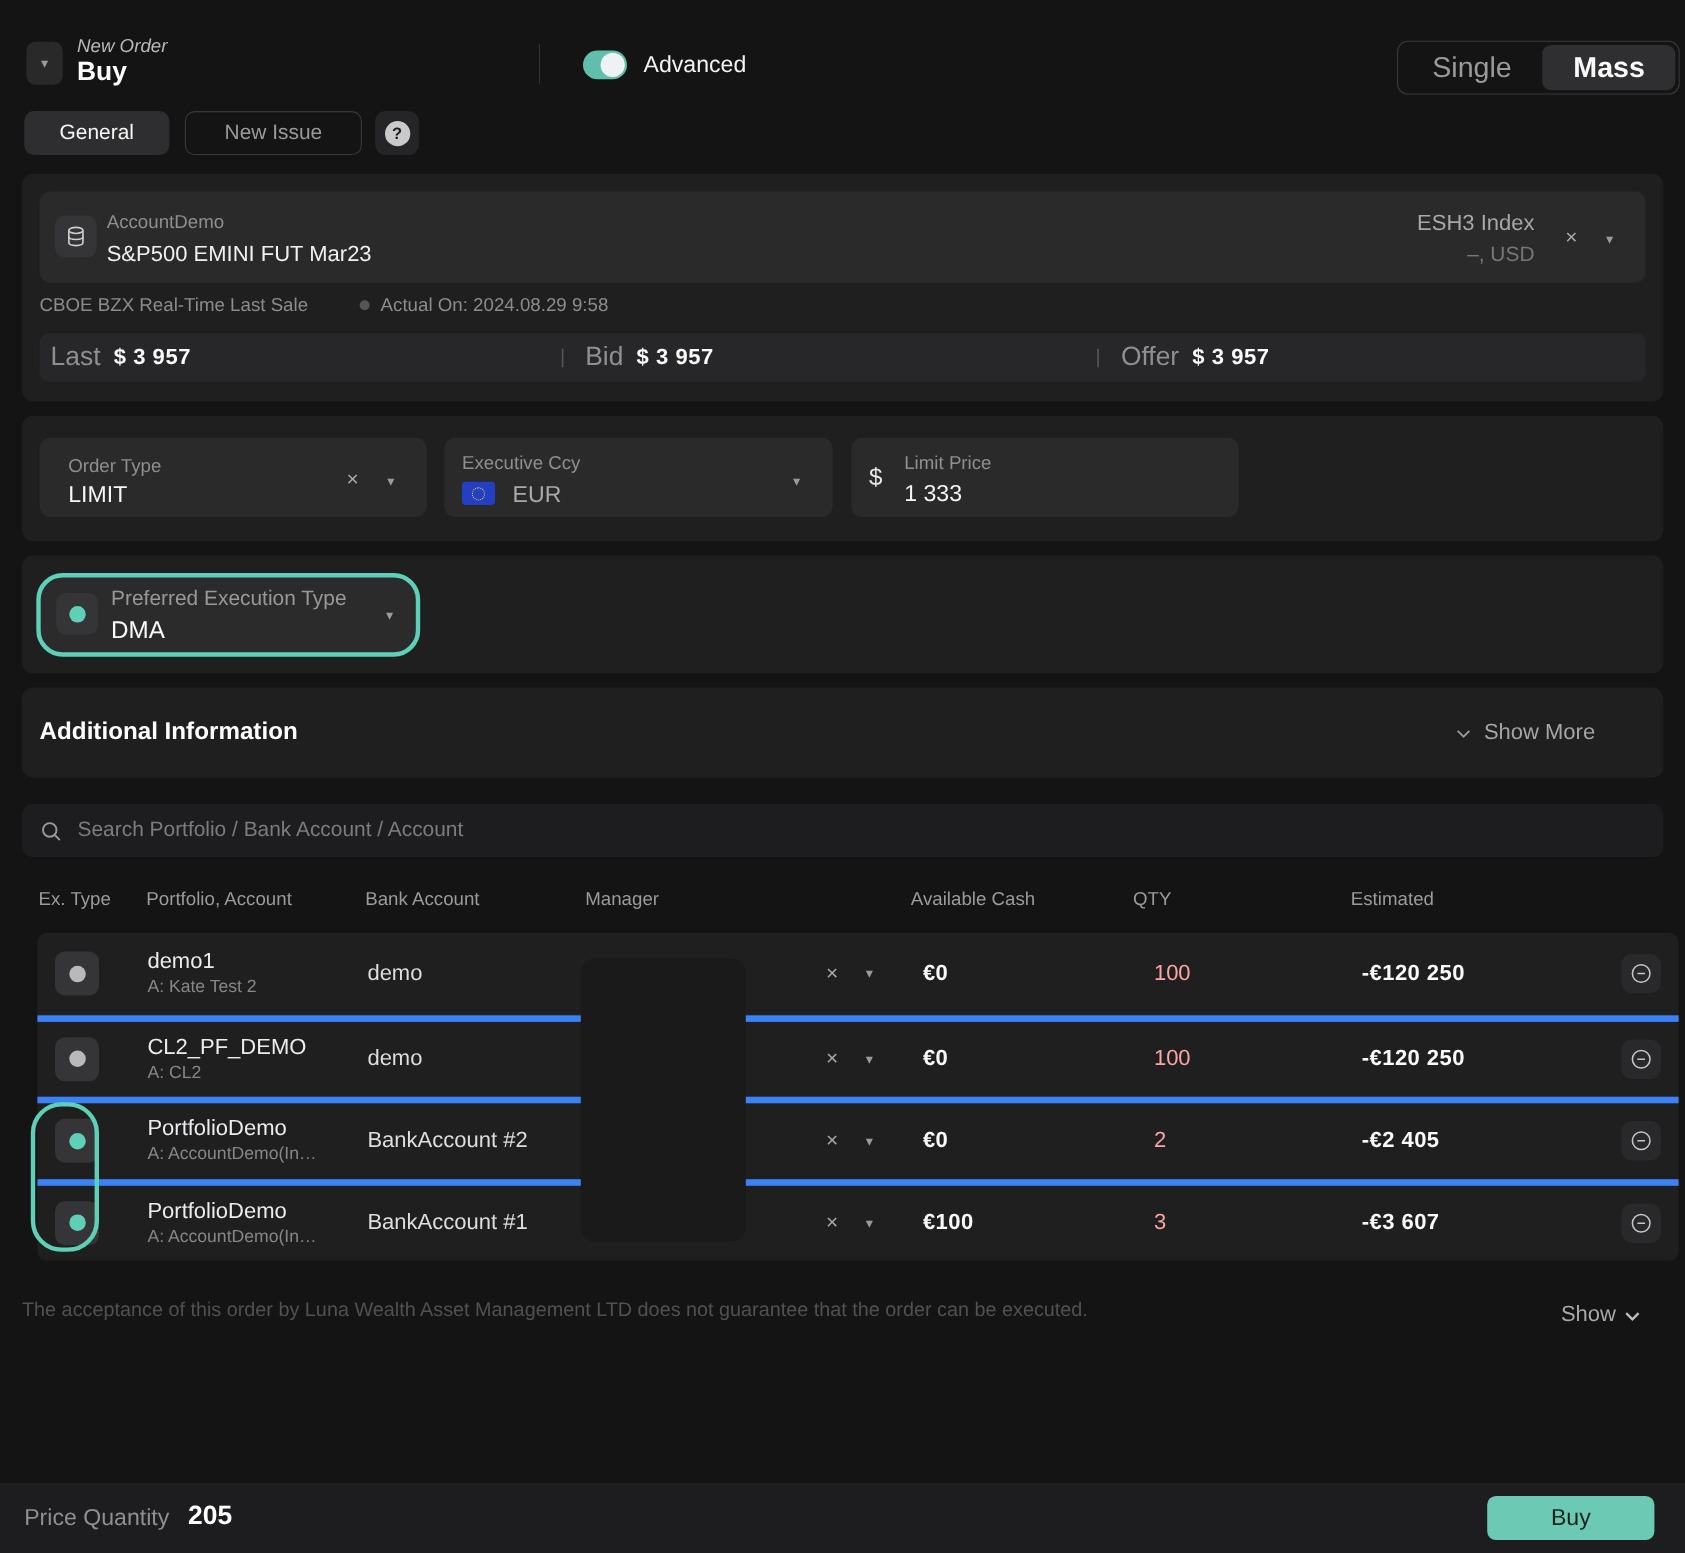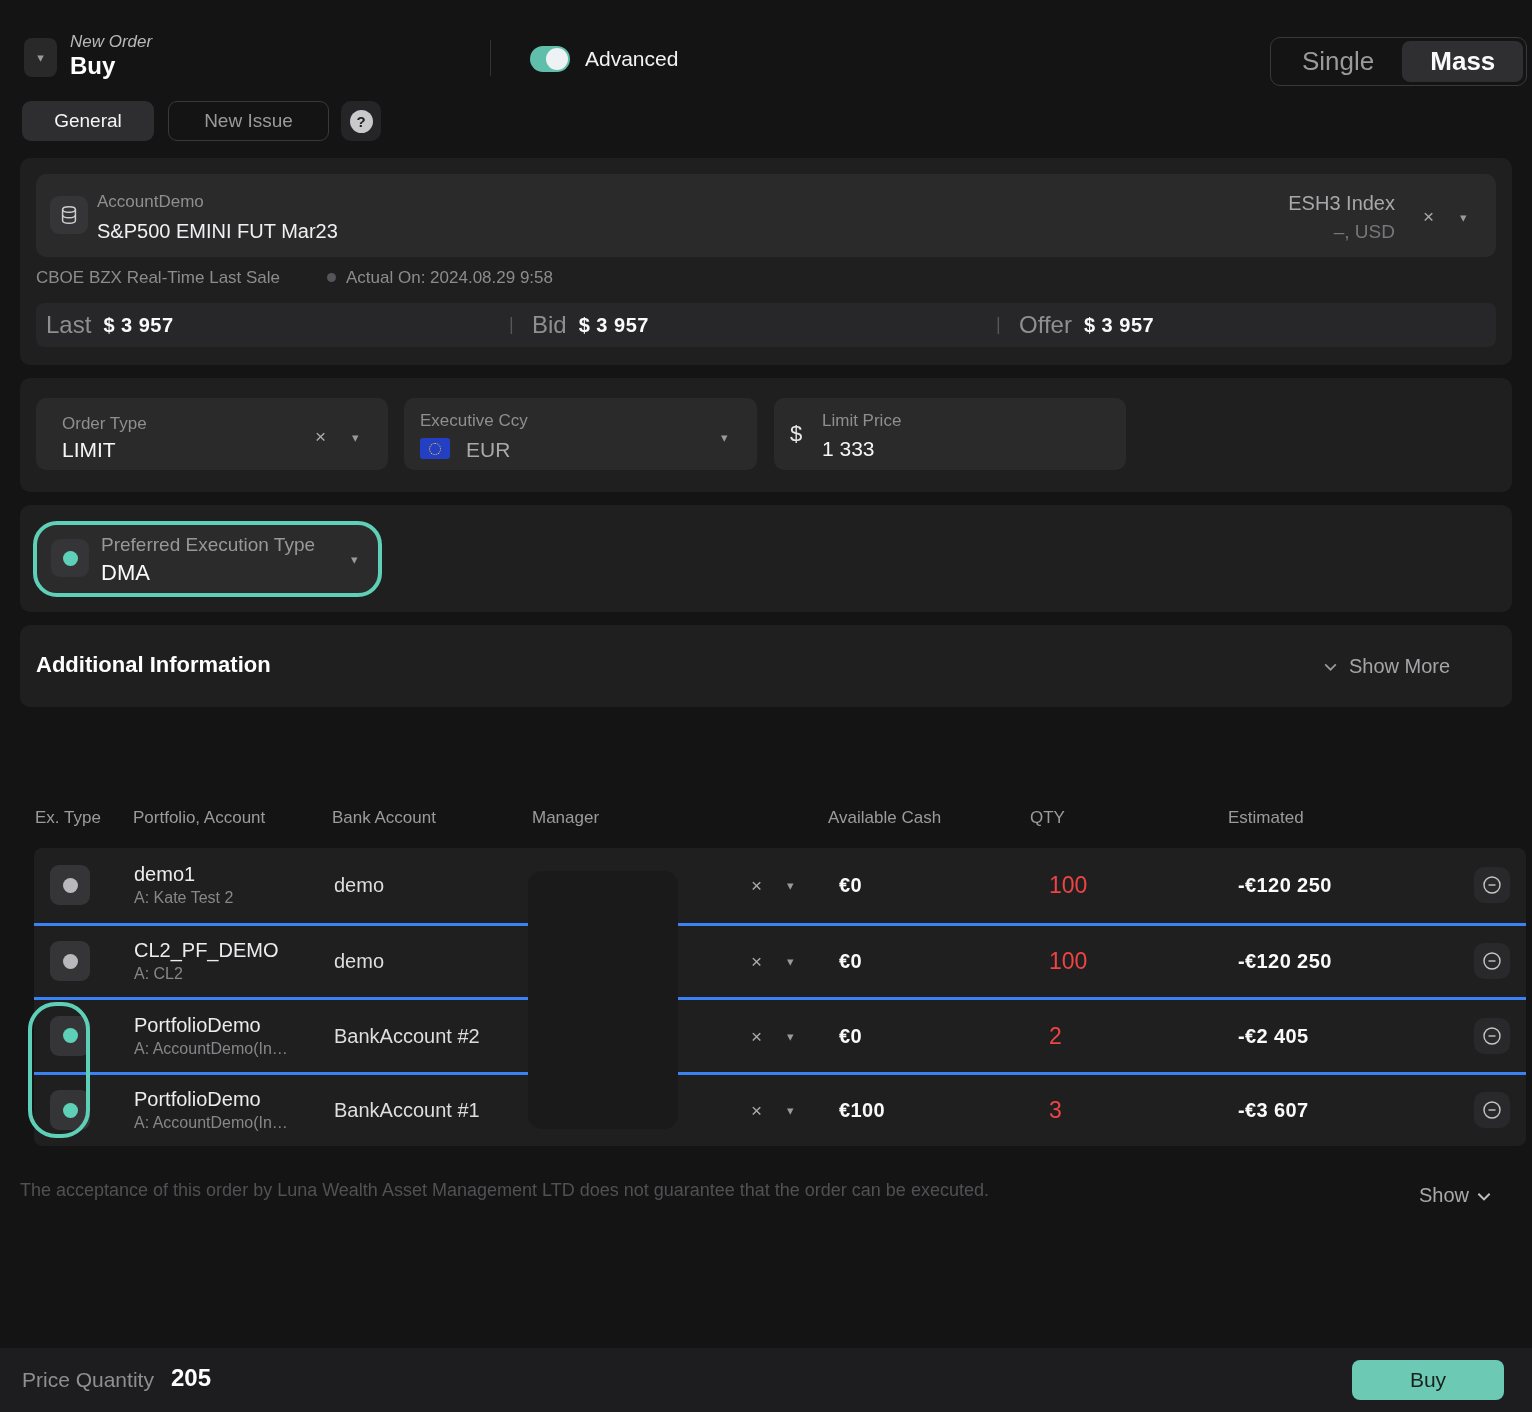--- a/index.html
+++ b/index.html
@@ -59,27 +59,27 @@
     display:flex; align-items:center; padding:0 16px; gap:14px; }
   .search-wrap input { background:transparent; border:none; outline:none;
     color:#d8d8da; font-size:19px; width:100%;
     font-family:"Liberation Sans", sans-serif; }
   .search-wrap input::placeholder { color:#7c7c7f; }
 
   .thead { position:absolute; color:#9b9b9d; font-size:17px; }
 
   .table { position:absolute; background:#1f1f20; border-radius:8px; }
   .trow { position:relative; height:74.5px; }
-  .trow + .trow { border-top:3px solid #3b82f6; }
+  .trow + .trow { border-top:6px solid #3b82f6; }
   .cell { position:absolute; top:50%; transform:translateY(-50%); }
   .pf-name { font-size:20px; color:#ececee; }
   .pf-sub { font-size:16px; color:#87878a; margin-top:3px; }
   .bank { font-size:20px; color:#dededf; }
   .cash { font-size:20px; font-weight:bold; color:#fafafa; letter-spacing:0.4px; }
-  .qty { font-size:23px; color:#ef4444; }
+  .qty { font-size:20px; color:#fca5a5; }
   .est { font-size:20px; font-weight:bold; color:#fafafa; letter-spacing:0.4px; }
   .remove-btn { position:absolute; top:50%; transform:translateY(-50%);
     width:36px; height:36px; background:#29292b; border-radius:10px;
     display:flex; align-items:center; justify-content:center; }
   .trow .exdot { width:15px; height:15px; background:#b9b9bd; }
   .trow.selected .exdot { background:#5fd0b8; }
   .redact { position:absolute; background:#1a1a1b; border-radius:14px; z-index:3; }
 
   .disclaimer { position:absolute; color:#515153; font-size:18px; }
   .show-link { position:absolute; color:#a9a9ab; font-size:20px;
@@ -190,20 +190,27 @@
 
   <div class="panel" style="left:20px; top:625px; width:1492px; height:82px;"></div>
   <div class="abs bold" style="left:36px; top:652px; font-size:22px; color:#ffffff;">Additional Information</div>
   <div class="abs" style="left:1322px; top:655px; display:flex; align-items:center; gap:10px;">
     <svg width="17" height="17" viewBox="0 0 16 16" fill="none" stroke="#9a9a9c" stroke-width="1.6">
         <polyline points="3,6 8,11 13,6"></polyline>
       </svg>
     <span style="font-size:20px; color:#a5a5a7;">Show More</span>
   </div>
 
+  <div class="search-wrap" style="left:20px; top:731px; width:1492px; height:48px;">
+    <svg width="21" height="21" viewBox="0 0 20 20" fill="none" stroke="#9a9a9c" stroke-width="1.7">
+      <circle cx="9" cy="9" r="6"></circle>
+        <line x1="13.5" y1="13.5" x2="18" y2="18"></line>
+    </svg>
+    <input type="text" placeholder="Search Portfolio / Bank Account / Account" style="">
+  </div>
 
   <div class="thead" style="left:35px; top:808px;">Ex. Type</div>
   <div class="thead" style="left:133px; top:808px;">Portfolio, Account</div>
   <div class="thead" style="left:332px; top:808px;">Bank Account</div>
   <div class="thead" style="left:532px; top:808px;">Manager</div>
   <div class="thead" style="left:828px; top:808px;">Available Cash</div>
   <div class="thead" style="left:1030px; top:808px;">QTY</div>
   <div class="thead" style="left:1228px; top:808px;">Estimated</div>
 
   <div class="table" style="left:34px; top:848px; width:1492px; height:298px;">

